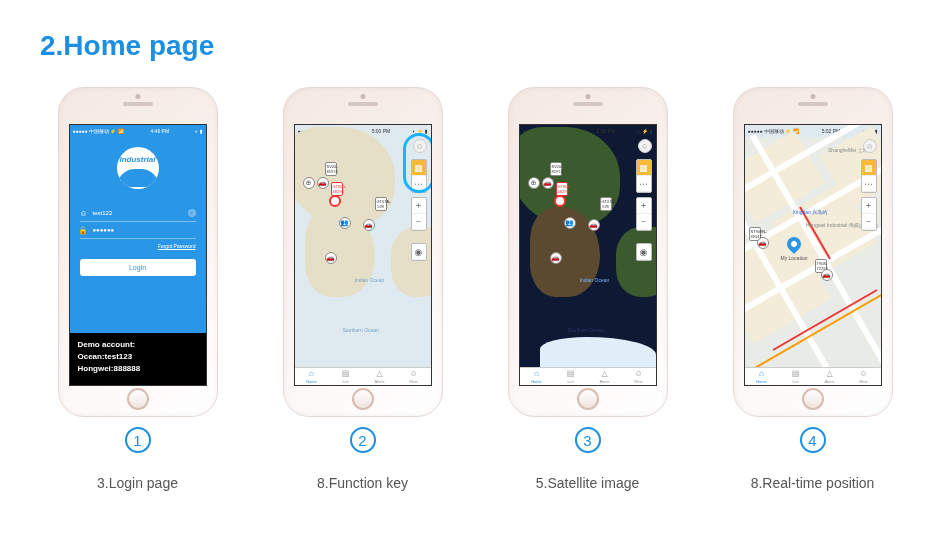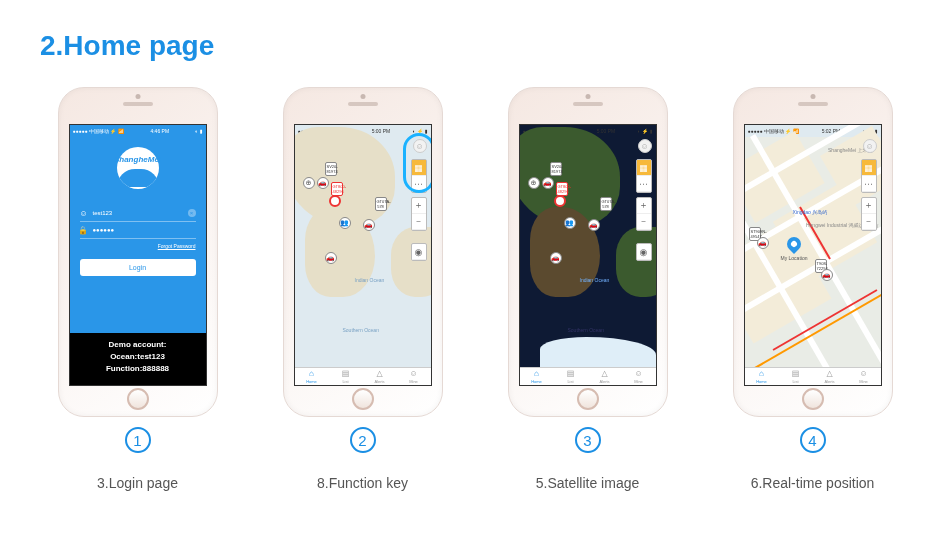--- a/index.html
+++ b/index.html
@@ -133,21 +133,20 @@
     font-size:7px;
   }
   .demo {
     margin-top:auto;
     background:#000;
     color:#fff;
     padding:6px 8px 10px;
     font-size:8px;
     line-height: 1.5;
     font-weight:bold;
-    text-align:center;
   }
 
   
   .screen.map { background: #dfeaf0; }
   .screen.map .mapbg {
     position:absolute; inset:12px 0 18px 0;
   }
   .world .land {
     position:absolute; background:#e6dfc8; border-radius:40% 30% 50% 40%;
   }
@@ -242,37 +241,37 @@
       <div class="speaker"></div>
       <div class="screen login">
         <div class="statusbar">
           <span class="sb-left">●●●●● 中国移动 ⚡ 📶</span>
           <span>4:46 PM</span>
           <span class="sb-right">◐ ▮</span>
         </div>
         <div class="logo-circle">
             <div class="arc"></div>
           </div>
-        <div class="logo-text">ShangheMei</div>
+        <div class="logo-text">Industrial</div>
         <div style="height:12px"></div>
         <div class="field">
           <span class="icn">☺</span>
           <span class="val">test123</span>
           <span class="clr">×</span>
         </div>
         <div class="field">
           <span class="icn">🔒</span>
           <span class="val">●●●●●●</span>
         </div>
         <div class="forgot">Forgot Password</div>
         <div class="login-btn">Login</div>
         <div class="demo">
           <div>Demo account:</div>
           <div>Ocean:test123</div>
-          <div>Function:888888</div>
+          <div>Hongwei:888888</div>
         </div>
       </div>
       <div class="homebtn"></div>
     </div>
     <div class="circ-num">1</div>
     <div class="caption">3.Login page</div>
   </div>
 
   <div class="col">
     <div class="phone">
@@ -459,16 +458,16 @@
             </div>
           <div class="tab">
               <span class="ti">☺</span>
               <span>Mine</span>
             </div>
         </div>
       </div>
       <div class="homebtn"></div>
     </div>
     <div class="circ-num">4</div>
-    <div class="caption">6.Real-time position</div>
+    <div class="caption">8.Real-time position</div>
   </div>
 
 </div>
 
 </body></html>

